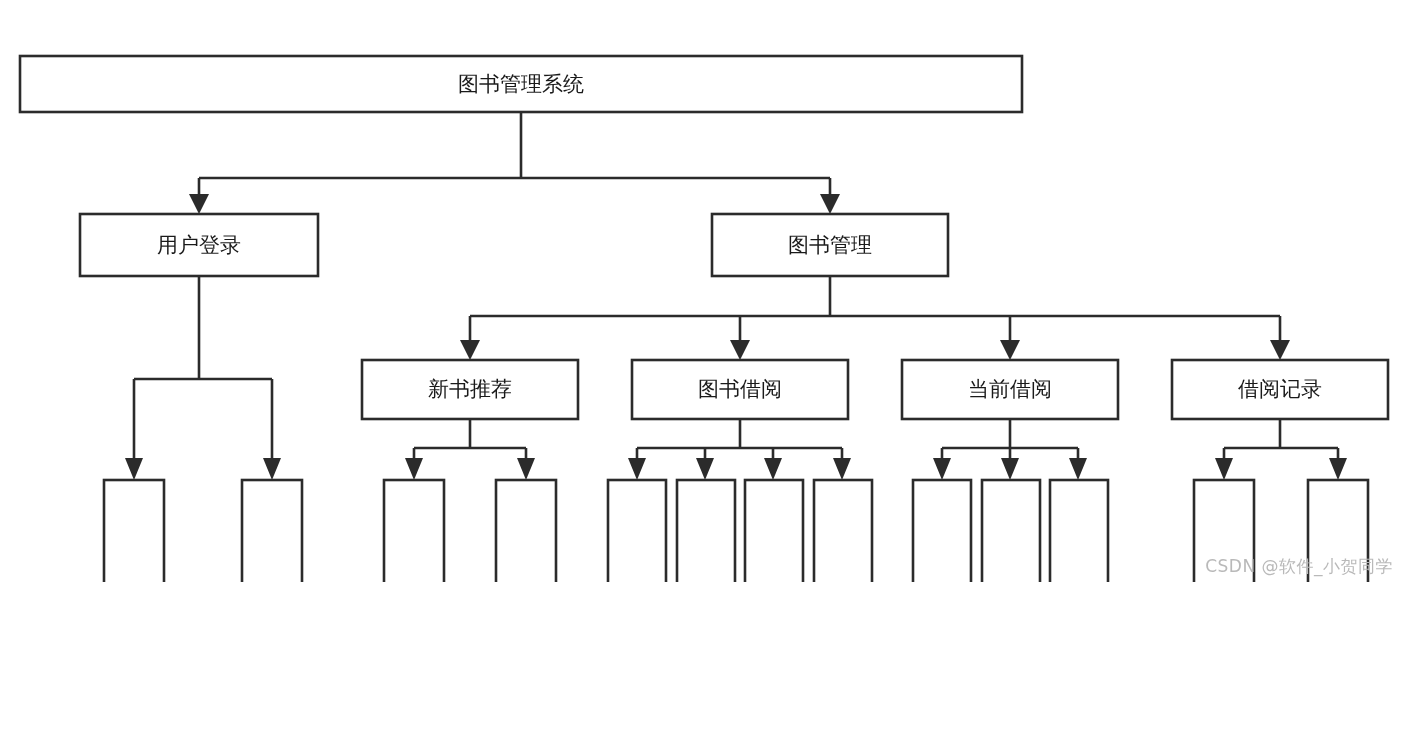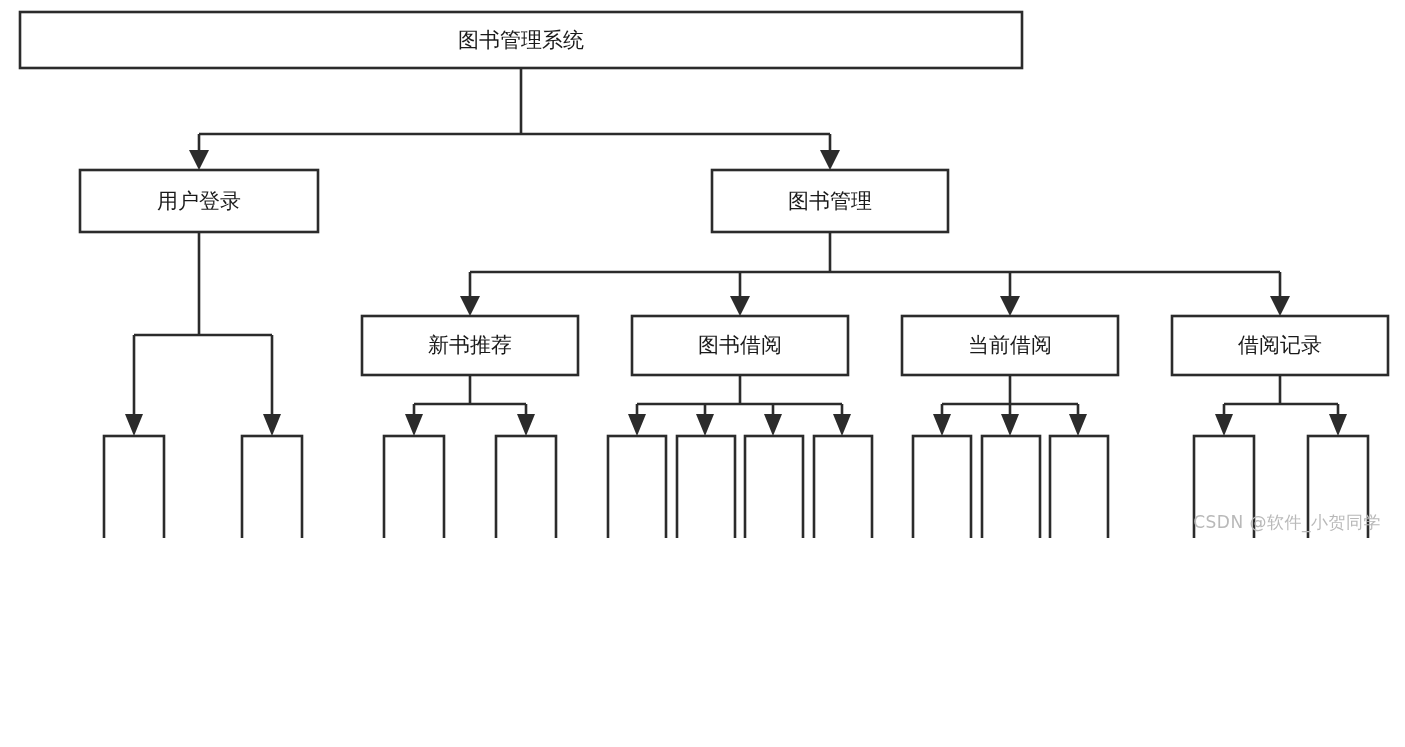--- a/index.html
+++ b/index.html
@@ -10,20 +10,21 @@
   }
   body {
     font-family: "DejaVu Sans", "Liberation Sans", sans-serif;
   }
   #diagram-root {
     position: relative;
     width: 1405px;
     height: 538px;
     background: #ffffff;
     overflow: hidden;
+    margin-top: 44px;
   }
   svg#tree-svg {
     position: absolute;
     left: 0;
     top: 0;
     width: 1405px;
     height: 747px;
     display: block;
   }
   .node-box {
@@ -60,21 +61,21 @@
     color: #1a1a1a;
     letter-spacing: 3px;
     display: flex;
     align-items: center;
     justify-content: center;
     white-space: nowrap;
     pointer-events: none;
   }
   .watermark {
     position: absolute;
-    right: 24px;
+    right: 12px;
     bottom: 4px;
     font-family: "DejaVu Sans", "Liberation Sans", sans-serif;
     font-size: 17px;
     color: #b9b9b9;
     white-space: nowrap;
     letter-spacing: 0.5px;
   }
 </style>
 </head>
 <body>

